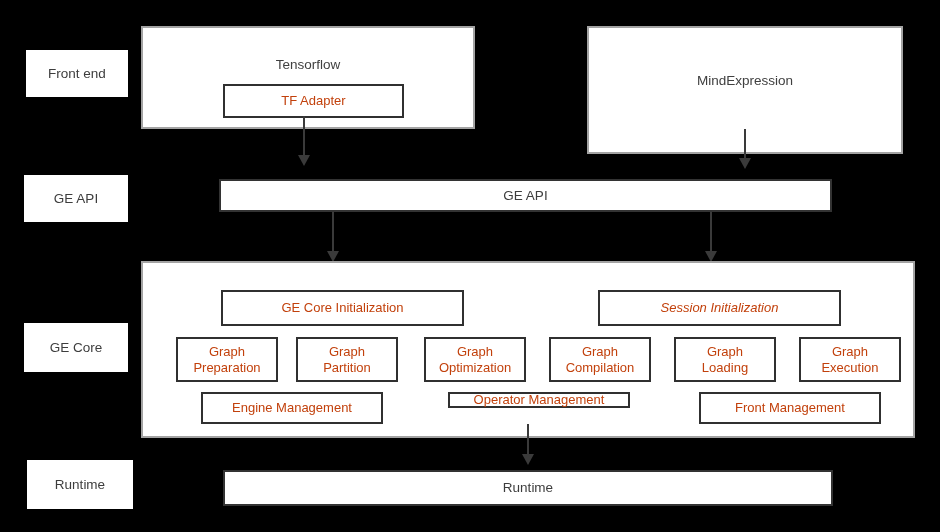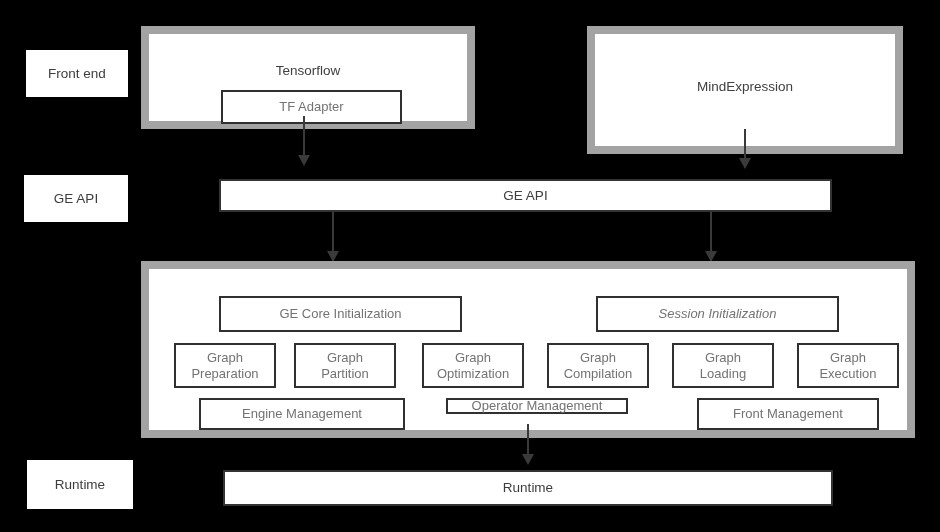--- a/index.html
+++ b/index.html
@@ -35,38 +35,39 @@
 
   
   .rail-label {
     border: none;
     font-size: 13.5px;
     color: #3d3d3d;
   }
 
   
   .container-box {
-    border: 8px solid #a3a3a3;
+    border: 2px solid #a3a3a3;
     display: block;
     padding-left: 41px;
   }
   .container-title {
     position: absolute;
     left: 0;
     right: 0;
     text-align: center;
     color: #404040;
     font-size: 13.5px;
   }
 
   
   .node {
     border: 2px solid #303030;
     font-size: 13px;
-    color: #737373;
+    color: #c2410c;
+    margin-left: 8px;
   }
 
   
   .bar {
     border: 2px solid #333333;
     font-size: 13.5px;
     color: #3d3d3d;
   }
 
   
@@ -86,20 +87,21 @@
 </style>
 </head>
 <body>
 
 <div id="canvas">
 
   <div class="box rail-label" style="left:26px; top:50px; width:102px; height:47px;">Front end</div>
 
   <div class="box rail-label" style="left:24px; top:175px; width:104px; height:47px;">GE API</div>
 
+  <div class="box rail-label" style="left:24px; top:323px; width:104px; height:49px;">GE Core</div>
 
   <div class="box rail-label" style="left:27px; top:460px; width:106px; height:49px;">Runtime</div>
 
   <div class="box container-box" style="left:141px; top:26px; width:334px; height:103px;">
     <div class="container-title" style="top:29px;">Tensorflow</div>
     <div class="box node" style="left:72px; top:56px; width:181px; height:34px;">TF Adapter</div>
   </div>
 
   <div class="box container-box" style="left:587px; top:26px; width:316px; height:128px;">
     <div class="container-title" style="top:45px;">MindExpression</div>
@@ -133,21 +135,21 @@
     <div class="box node" style="left:273px; top:74px; width:102px; height:45px;">Graph
 Optimization</div>
     <div class="box node" style="left:398px; top:74px; width:102px; height:45px;">Graph
 Compilation</div>
     <div class="box node" style="left:523px; top:74px; width:102px; height:45px;">Graph
 Loading</div>
     <div class="box node" style="left:648px; top:74px; width:102px; height:45px;">Graph
 Execution</div>
 
     
-    <div class="box node" style="left:50px; top:129px; width:206px; height:32px;">Engine Management</div>
+    <div class="box node" style="left:50px; top:129px; width:182px; height:32px;">Engine Management</div>
     <div class="box node" style="left:297px; top:129px; width:182px; height:16px;">Operator Management</div>
     <div class="box node" style="left:548px; top:129px; width:182px; height:32px;">Front Management</div>
   </div>
 
   <div class="conn-line" style="left:527px; top:424px; height:33px;"></div>
   <div class="conn-head" style="left:522px; top:454px;"></div>
 
   <div class="box bar" style="left:223px; top:470px; width:610px; height:36px;">Runtime</div>
 
 </div>

